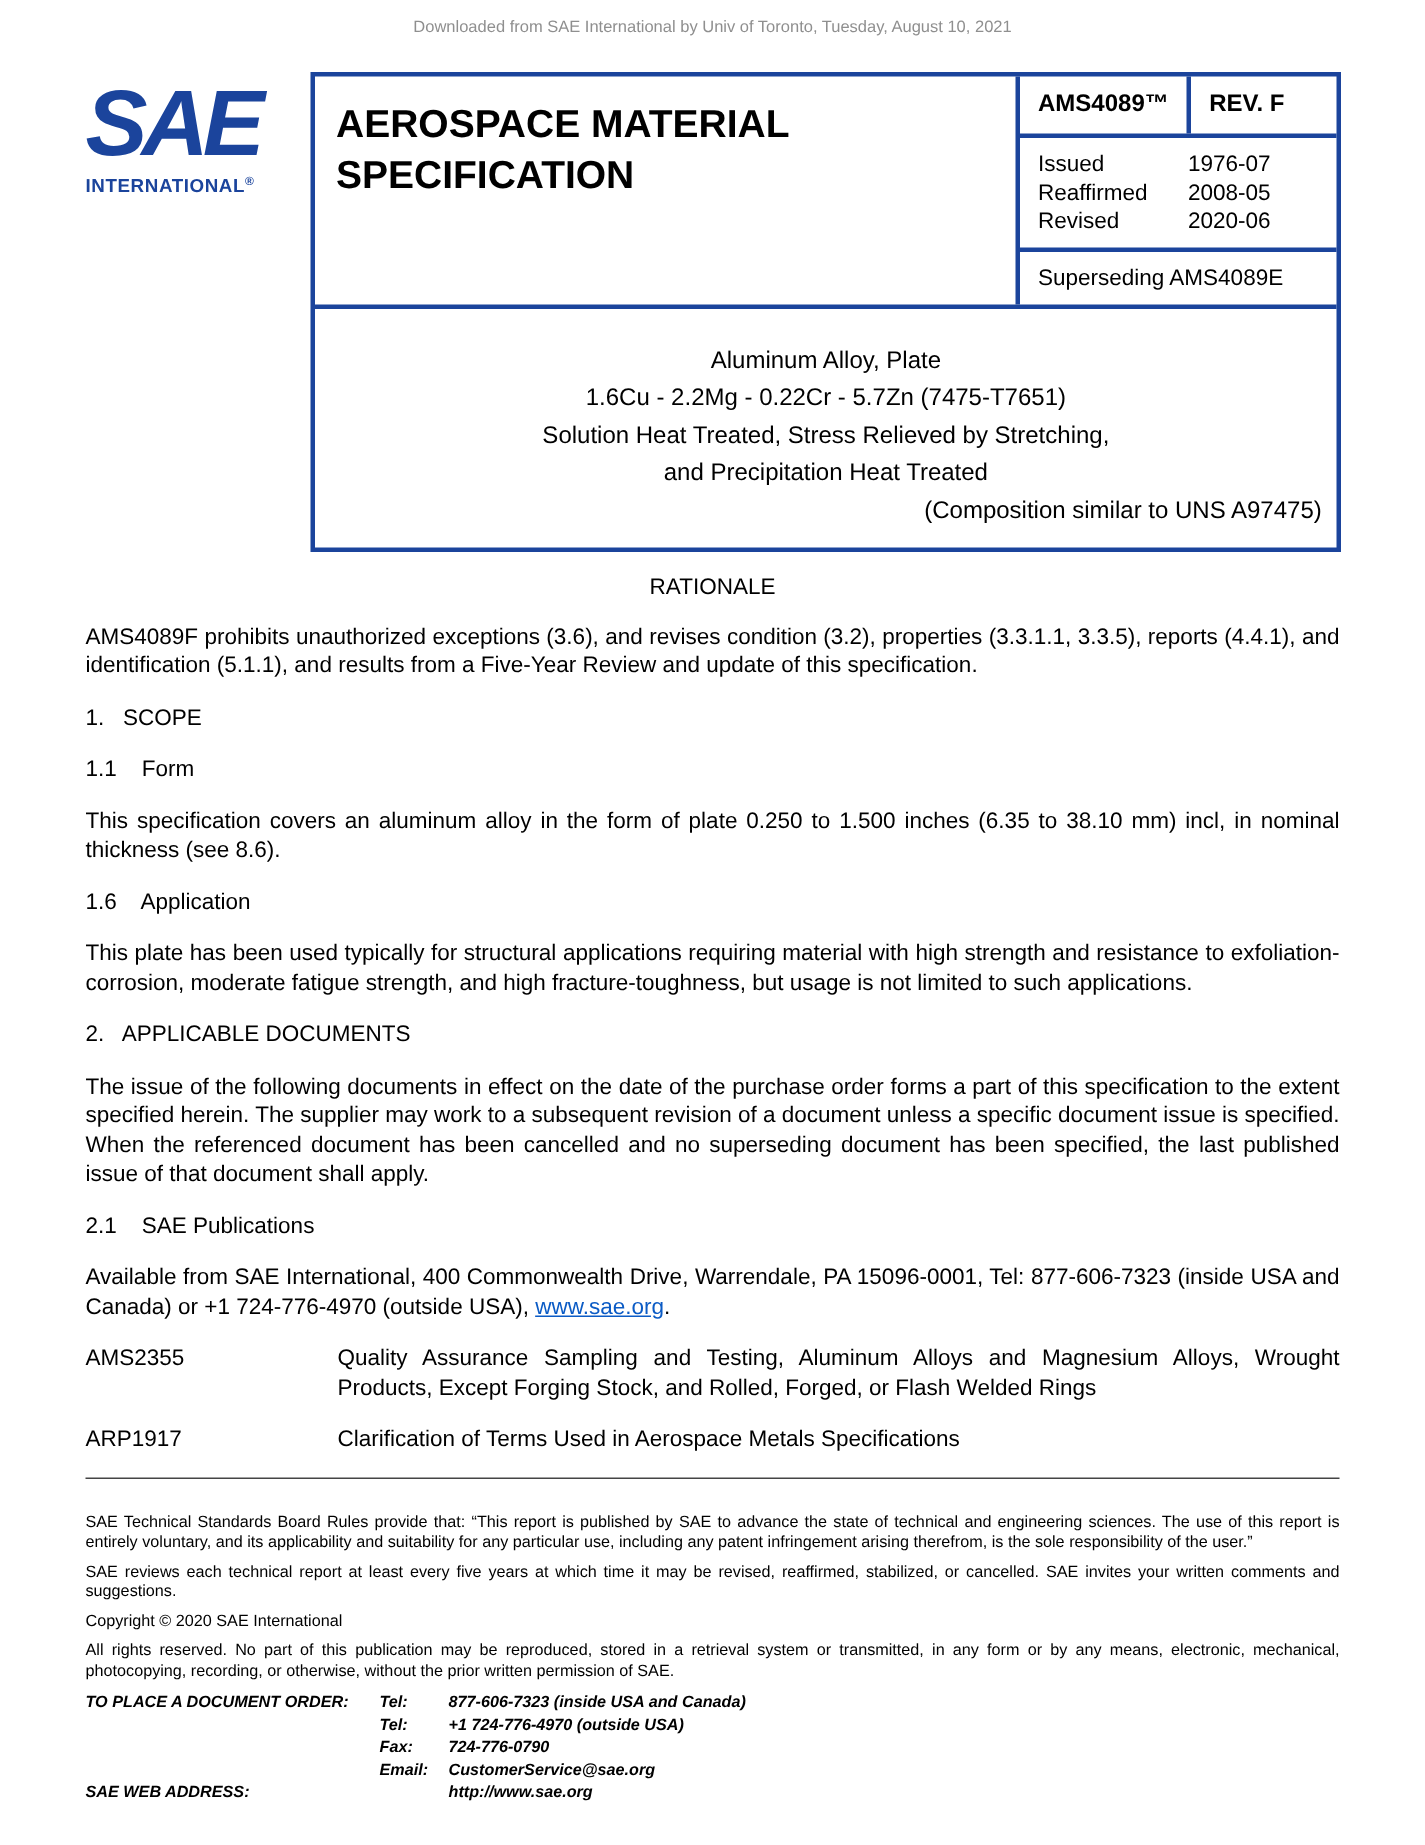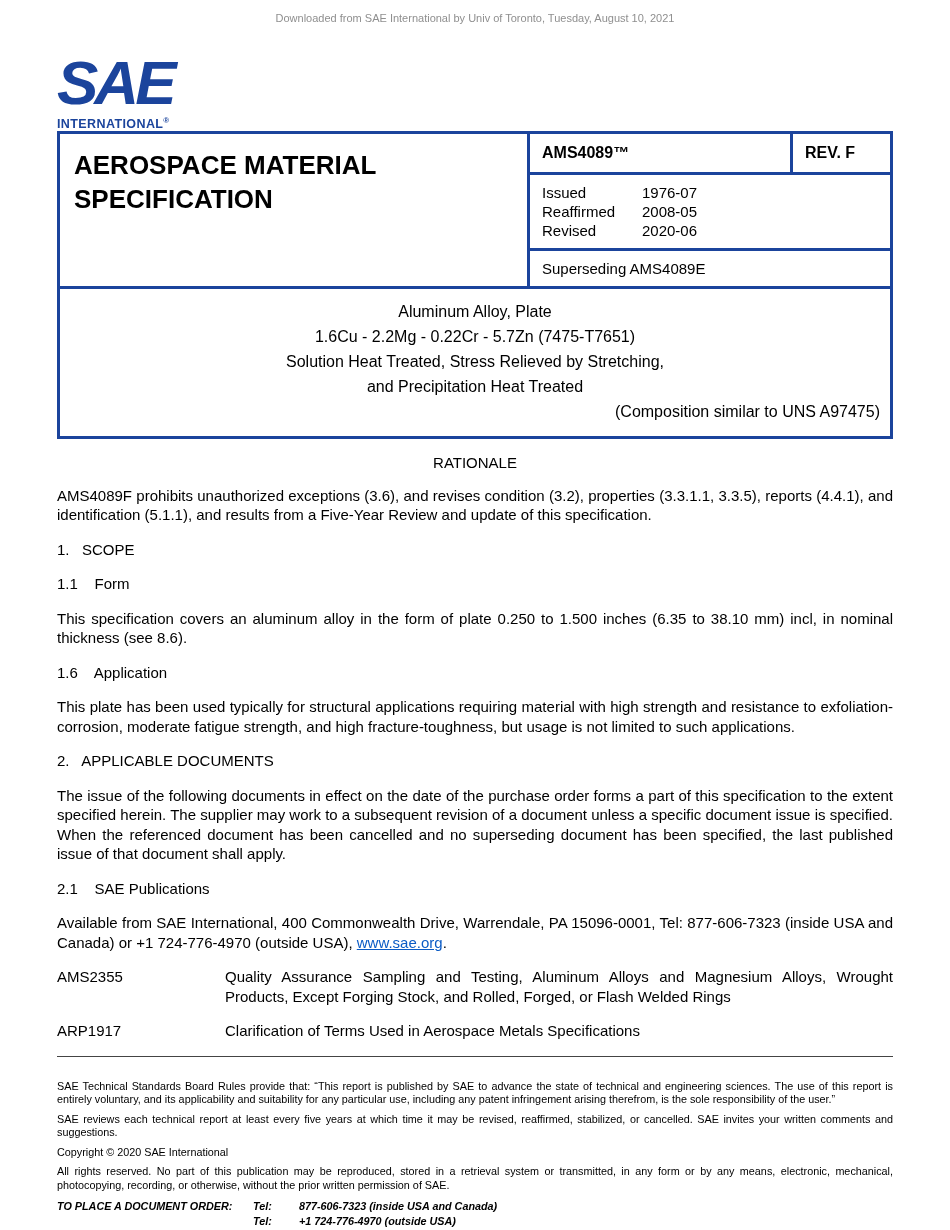--- a/index.html
+++ b/index.html
@@ -13,21 +13,21 @@
     font-family:"Liberation Sans", sans-serif;color:#000;
   }
   .page{width:950px;height:1230px;padding:0 57px;position:relative;}
 
   
   .download-notice{
     padding-top:12px;text-align:center;font-size:11px;color:#8f8f8f;
   }
 
   
-  .header-row{display:flex;margin-top:24px;flex-direction:column;}
+  .header-row{display:flex;margin-top:24px;}
   .logo{width:150px;padding-top:4px;flex-shrink:0;}
   .logo-sae{
     font-size:62px;font-weight:bold;font-style:italic;
     color:var(--blue);letter-spacing:-4px;line-height:62px;
     font-family:"Liberation Sans", sans-serif;
   }
   .logo-intl{
     color:var(--blue);font-weight:bold;font-size:12.5px;letter-spacing:.4px;
     margin-top:2px;white-space:nowrap;
   }
@@ -41,21 +41,21 @@
   }
   .meta-col{flex:1;display:flex;flex-direction:column;}
   .meta-row1{display:flex;border-bottom:3px solid var(--blue);}
   .docnum-cell{flex:1;padding:10px 12px;font-size:16px;font-weight:bold;}
   .rev-cell{width:100px;border-left:3px solid var(--blue);padding:10px 12px;font-size:16px;font-weight:bold;}
   .dates-cell{flex:1;padding:8px 12px;font-size:15px;}
   .date-row{display:flex;line-height:19px;}
   .date-label{width:100px;}
   .superseding-cell{border-top:3px solid var(--blue);padding:8px 12px;font-size:15px;line-height:19px;}
 
-  .title-block{padding:10px 8px 12px;text-align:center;font-size:16px;line-height:25px;}
+  .title-block{padding:22px 8px 12px;text-align:center;font-size:16px;line-height:25px;}
   .tb-note{text-align:right;padding-right:2px;}
 
   
   .doc-body{margin-top:14px;font-size:15px;line-height:19.5px;}
   .rationale-heading{text-align:center;margin-bottom:13px;}
   .doc-body p{text-align:justify;margin-bottom:15px;}
   .sec-h{white-space:pre-wrap;margin-bottom:15px;font-weight:normal;font-size:15px;}
   .link{color:var(--link);text-decoration:underline;cursor:pointer;}
   .ref-row{display:flex;margin-bottom:15px;}
   .ref-code{width:168px;flex-shrink:0;}

